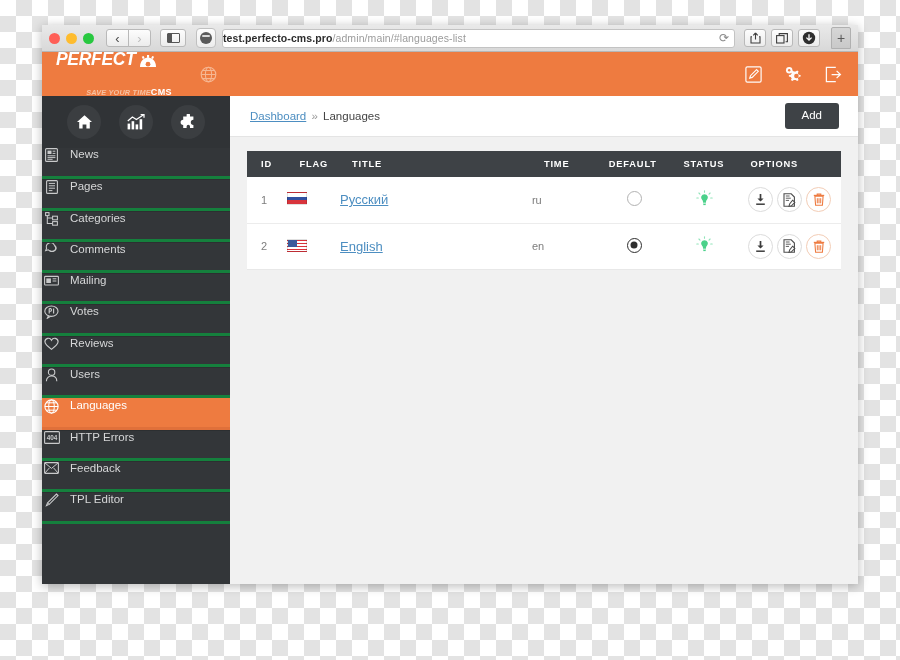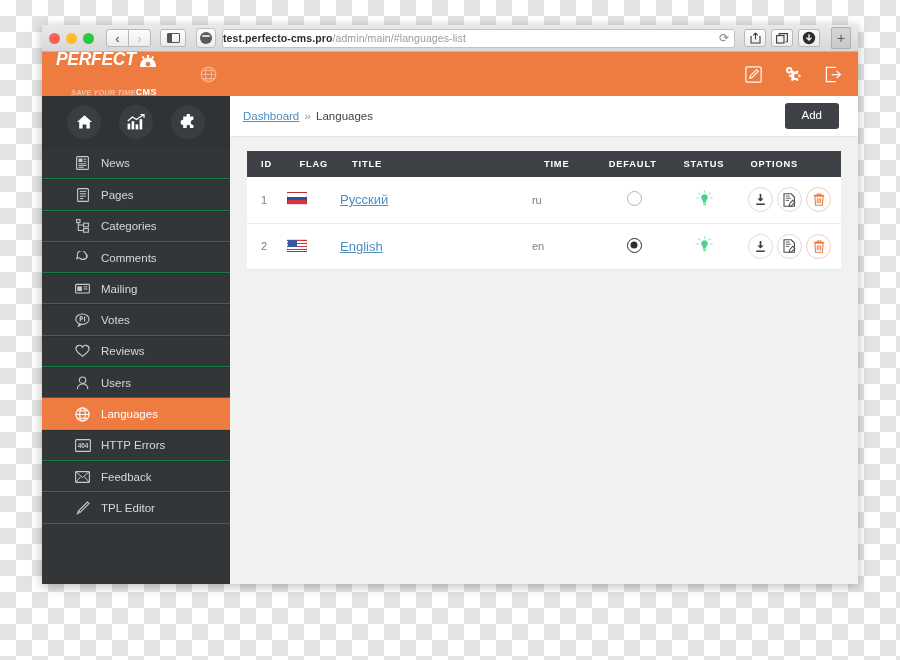--- a/index.html
+++ b/index.html
@@ -130,21 +130,21 @@
   #logo { display: flex; flex-direction: column; line-height: 1; width: 116px; }
   #logo-main {
     font-size: 17.5px; font-weight: bold; font-style: italic; color: #ffffff;
     letter-spacing: -0.3px; display: flex; align-items: center;
   }
   #logo-gear {
     display: inline-block; margin-left: 2px; width: 20px; height: 12px;
     position: relative;
   }
   #logo-sub {
-    display: flex; align-items: baseline; justify-content: center;
+    display: flex; align-items: baseline; justify-content: flex-end;
     margin-top: 20px;
   }
   #logo-tagline { font-size: 7.3px; font-style: italic; font-weight: bold; color: #f7c2a2; letter-spacing: 0.2px; }
   #logo-cms { font-size: 9px; font-weight: bold; color: #ffffff; letter-spacing: 0.4px; }
 
   #header-globe { margin-left: 28px; color: #f6b793; display: flex; align-items: center; }
   .spacer { flex: 1; }
   .header-action { color: #ffffff; margin-left: 22px; display: flex; align-items: center; opacity: 0.97; }
 
   
@@ -169,46 +169,46 @@
   .quick-btn {
     width: 34px; height: 34px; border-radius: 50%;
     background: #3b3e41;
     display: flex; align-items: center; justify-content: center;
     color: #ffffff;
   }
   #sidebar-menu { display: flex; flex-direction: column; }
   .nav-item {
     height: 31.3px;
     display: flex;
-    align-items: center;
-    padding-left: 31px;
+    align-items: flex-start;
+    padding-left: 0;
     color: #d6d7d8;
     font-size: 11.5px;
-    border-bottom: 1px solid #15803d;
+    border-bottom: 3px solid #15803d;
     border-top: 1px solid #2c2f31;
     background: #333639;
   }
   .nav-item:first-child { border-top: none; }
   .nav-item.active { background: #ee7b40; color: #ffffff; border-top-color: #ee7b40; border-bottom-color: #e0703a; }
   .nav-icon {
     width: 19px; margin-right: 9px;
     display: flex; align-items: center; justify-content: center;
     color: #c9cacb;
   }
   .nav-item.active .nav-icon { color: #ffffff; }
 
   
   #main { flex: 1; background: #f1f1f1; position: relative; }
 
   #breadcrumb-bar {
     height: 41px;
     background: #ffffff;
     display: flex;
     align-items: center;
-    padding: 0 19px 0 13px;
+    padding: 0 19px 0 20px;
     border-bottom: 1px solid #e4e4e4;
   }
   #breadcrumb { font-size: 11.5px; color: #444444; }
   #breadcrumb .crumb-link { color: #4d8ec1; text-decoration: underline; }
   #breadcrumb .crumb-sep { color: #999999; margin: 0 2px; }
   #add-button {
     background: #3e4246;
     color: #ffffff;
     font-size: 11.5px;
     padding: 6px 17px;

